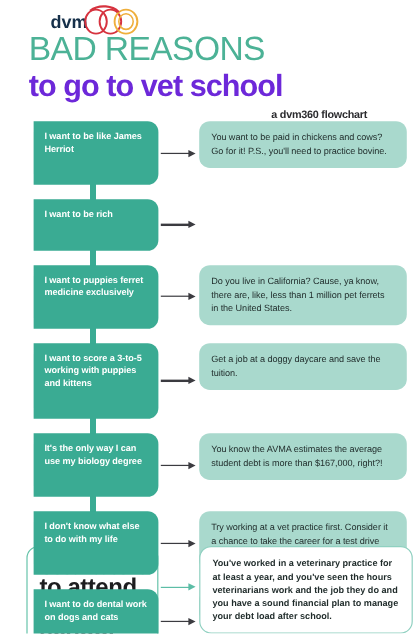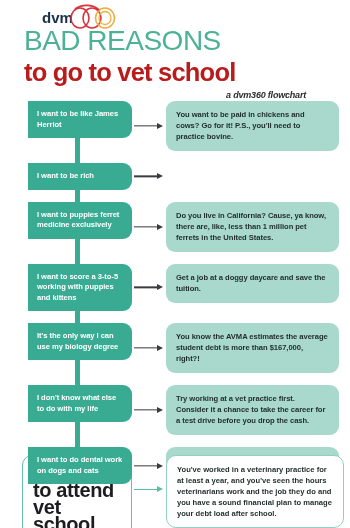--- a/index.html
+++ b/index.html
@@ -15,44 +15,44 @@
   .logo { position: absolute; left: 42px; top: 4px; width: 96px; height: 26px; text-align: right; }
   .logo svg { display: block; }
 
   .title-block { position: absolute; left: 24px; top: 26px; width: 310px; }
   .title-main {
     font-size: 28px; line-height: 30px; font-weight: 400;
     letter-spacing: -0.5px; color: #4cb296;
   }
   .title-sub {
     font-size: 25.5px; line-height: 29px; font-weight: 700;
-    letter-spacing: -0.8px; color: #b91c1c; margin-top: 2px;
+    letter-spacing: -0.8px; color: #6d28d9; margin-top: 2px;
   }
   .title-note {
     margin-top: 3px; text-align: right; padding-right: 28px;
-    font-size: 9px; font-style: italic; font-weight: 700;
+    font-size: 9px; font-weight: 700;
     color: #2b2b2e; letter-spacing: -0.2px;
   }
 
   
   .flow { position: absolute; left: 0; top: 101px; width: 350px; }
 
   .spine {
     position: absolute; left: 75px; top: 30px; width: 5px;
     height: 360px; background: #3aab93;
   }
 
   .row { position: relative; display: flex; align-items: flex-start; }
 
   .qbox {
     position: relative; z-index: 2;
     margin-left: 28px; width: 104px;
     background: #3aab93; color: #ffffff;
     border-radius: 0 9px 9px 0;
-    padding: 8px 8px 8px 9px;
+    padding: 8px 8px 24px 9px;
     font-size: 7.6px; line-height: 10.5px; font-weight: 700;
     letter-spacing: -0.05px;
   }
 
   .connector {
     position: relative; z-index: 2;
     flex: 0 0 34px; height: 1px; align-self: center;
     margin-top: 0;
   }
   .connector .line {
@@ -65,21 +65,21 @@
     border-left: 6px solid #3b3b40;
     border-top: 3.6px solid transparent;
     border-bottom: 3.6px solid transparent;
   }
 
   .abox {
     background: #a9d9cd; color: #1f2b2a;
     border-radius: 9px;
     padding: 8px 11px 9px 10px;
     width: 173px;
-    font-size: 7.6px; line-height: 11px; font-weight: 700;
+    font-size: 7.6px; line-height: 11px; font-weight: 400;
     letter-spacing: -0.05px;
   }
 
   
   .good-row { position: absolute; left: 0; top: 455px; width: 350px; display: flex; align-items: flex-start; }
   .good-box {
     margin-left: 22px; width: 110px; min-height: 68px;
     border: 1.6px solid #66c3aa; border-radius: 10px;
     background: #fff; padding: 9px 8px 9px 10px;
   }

